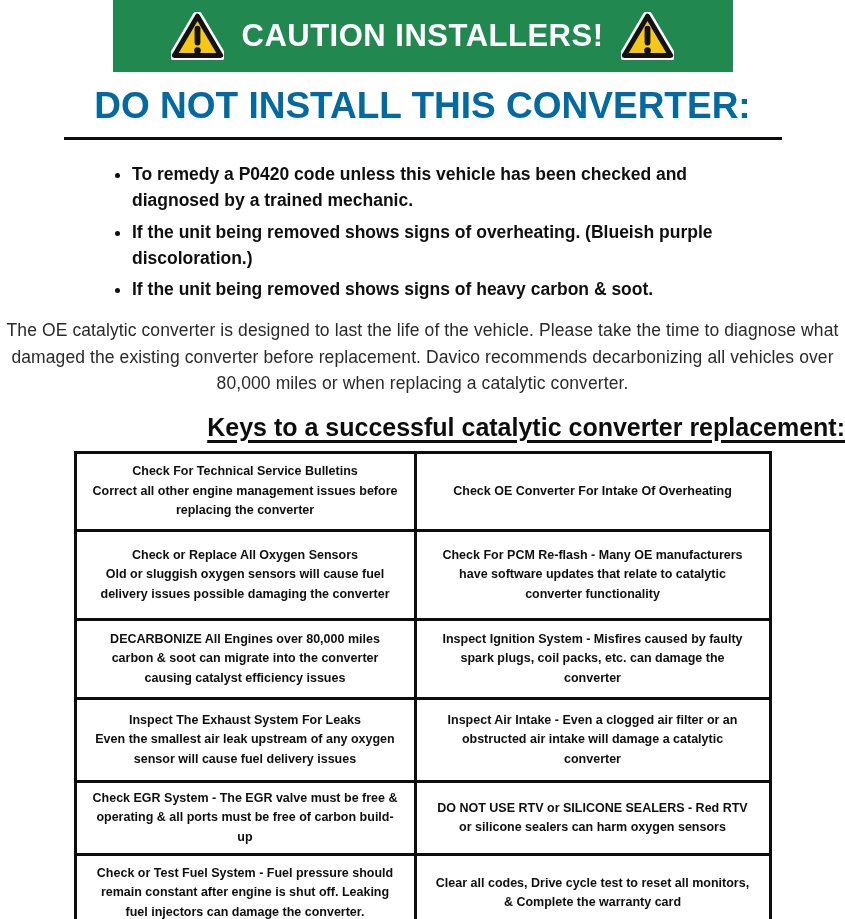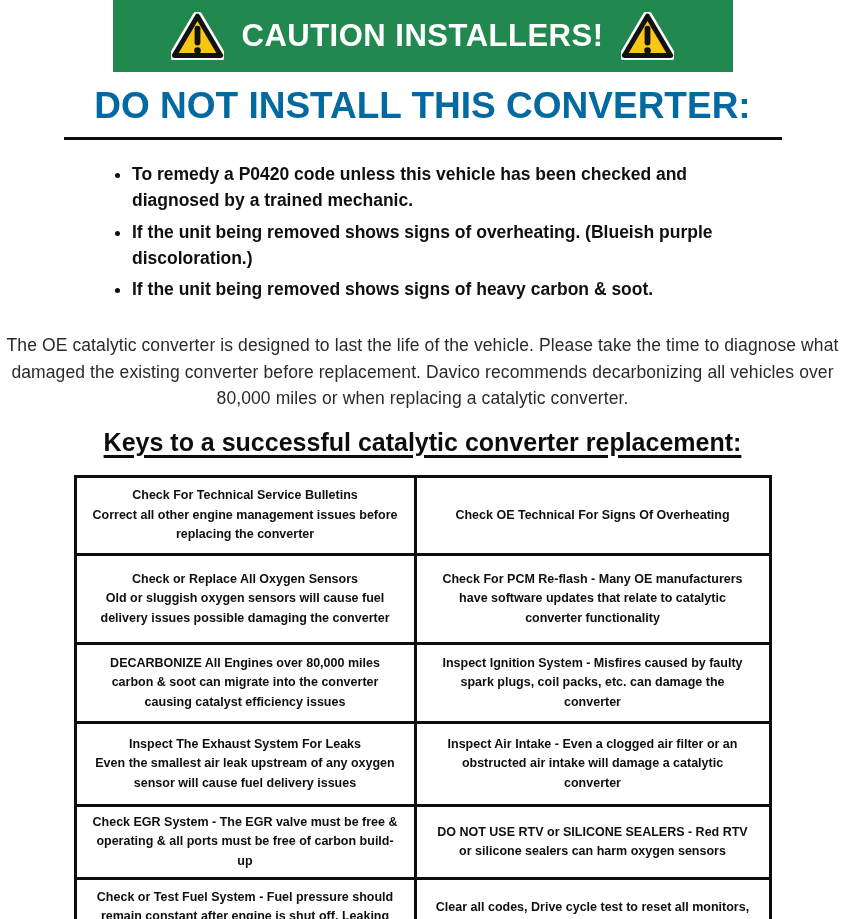--- a/index.html
+++ b/index.html
@@ -64,33 +64,33 @@
     font-size: 17.5px;
     font-weight: 700;
     line-height: 1.5;
     color: #0f0f0f;
   }
   ul.warning-list li { margin-bottom: 5px; }
 
   
   p.note {
     width: 832px;
-    margin: 30px auto 0 auto;
+    margin: 15px auto 0 auto;
     text-align: center;
     font-size: 17.5px;
     font-weight: 400;
     line-height: 1.5;
     color: #2a2a2a;
     letter-spacing: 0.1px;
   }
 
   
   h2.keys-heading {
-    margin: 17px 0 18px 0;
-    text-align: center;
+    margin: 17px 0 9px 0;
+    text-align: right;
     font-size: 25px;
     font-weight: 800;
     color: #0d0d0d;
     text-decoration: underline;
     text-decoration-thickness: 2.5px;
     text-underline-offset: 4px;
   }
 
   
   table.keys-table {
@@ -160,21 +160,21 @@
   <h2 class="keys-heading">Keys to a successful catalytic converter replacement:</h2>
 
   <table class="keys-table">
     <tbody>
       <tr class="row-1">
         <td class="col-left">
           <span class="cell-title">Check For Technical Service Bulletins</span>
           <span class="cell-body">Correct all other engine management issues before replacing the converter</span>
         </td>
         <td class="col-right cell-lg">
-          <span class="cell-title">Check OE Technical For Signs Of Overheating</span>
+          <span class="cell-title">Check OE Converter For Intake Of Overheating</span>
 
         </td>
       </tr>
       <tr class="row-2">
         <td class="col-left">
           <span class="cell-title">Check or Replace All Oxygen Sensors</span>
           <span class="cell-body">Old or sluggish oxygen sensors will cause fuel delivery issues possible damaging the converter</span>
         </td>
         <td class="col-right">
 

